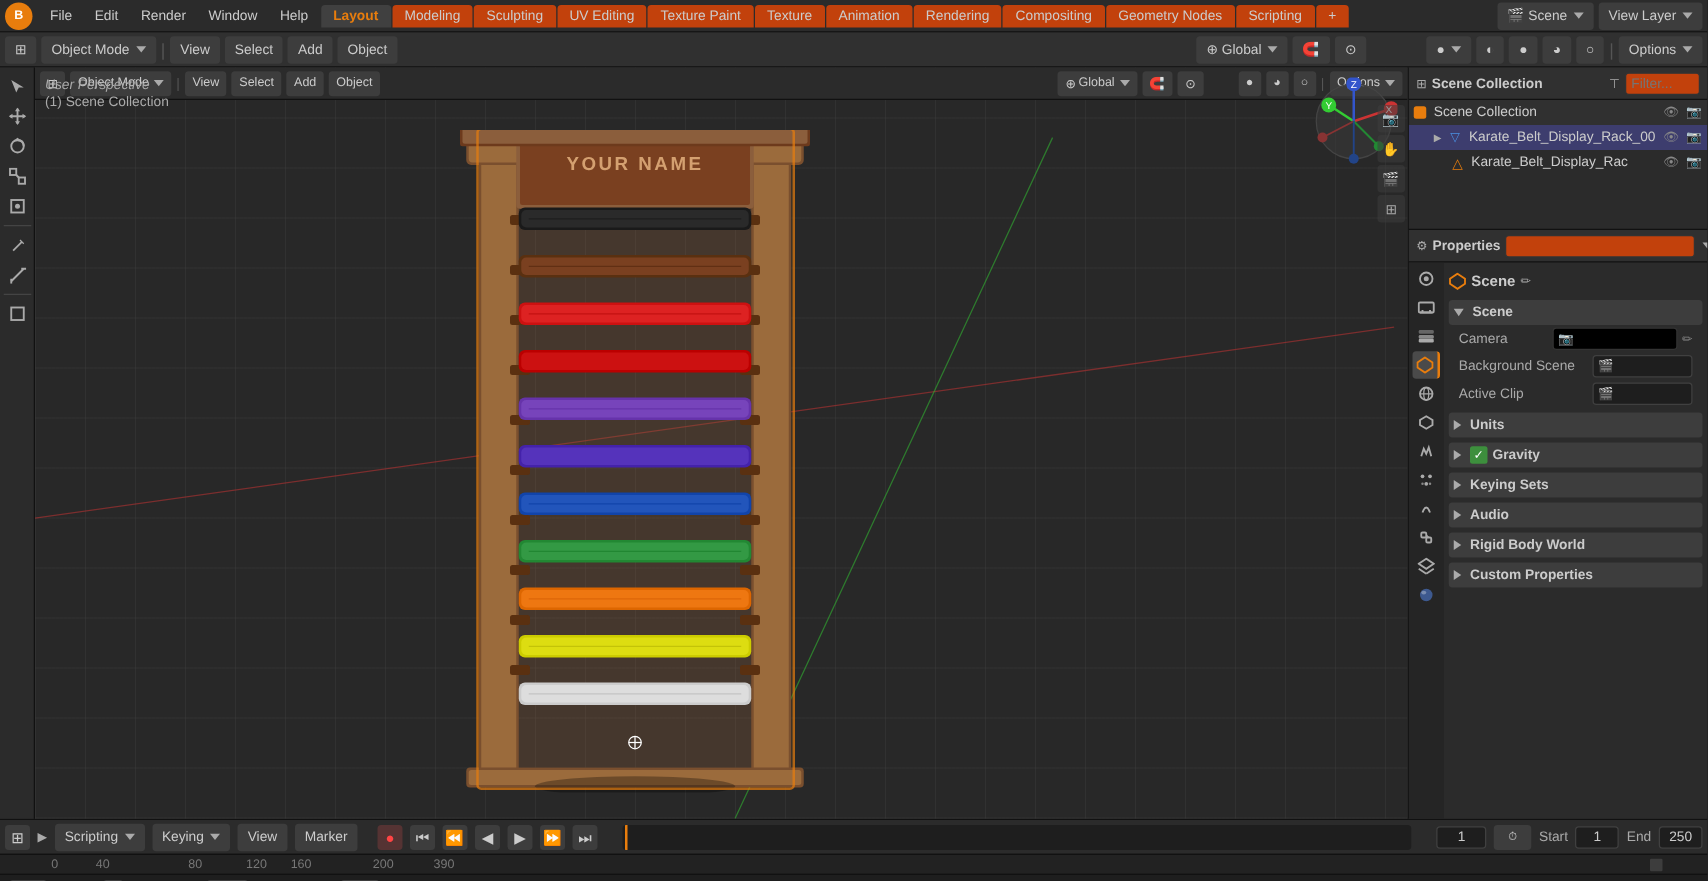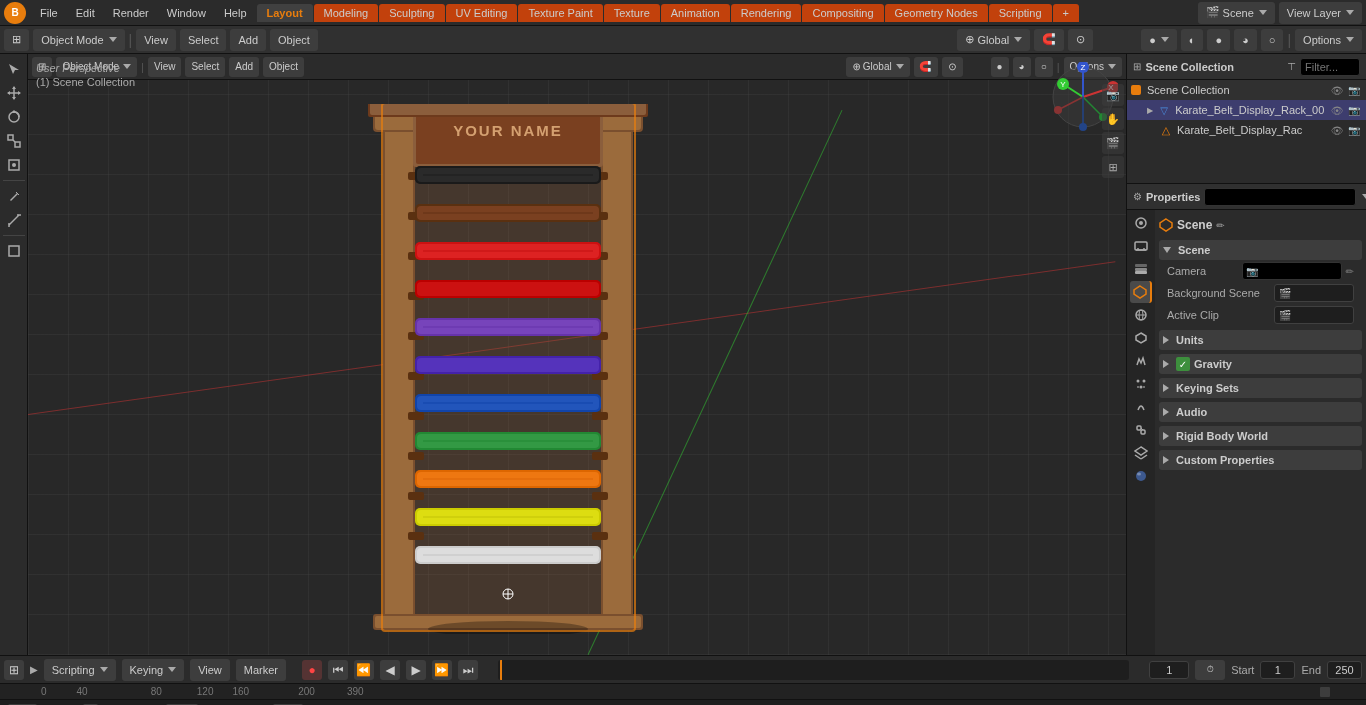--- a/index.html
+++ b/index.html
@@ -481,21 +481,21 @@
       display: flex;
       align-items: center;
       padding: 0 6px;
       gap: 4px;
       border-bottom: 1px solid #111;
     }
 
     .filter-input {
       flex: 1;
       height: 18px;
-      background: #000000;
+      background: #c2410c;
       border: 1px solid #333;
       border-radius: 3px;
       color: #ccc;
       font-size: 11px;
       padding: 0 4px;
     }
 
     
     .collapse-tri {
       width: 0;

